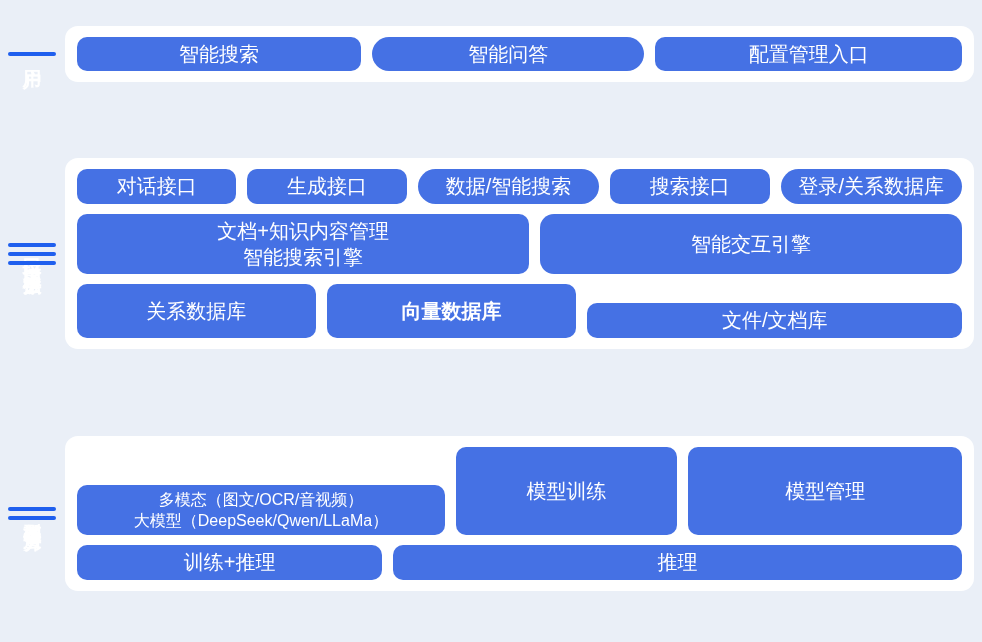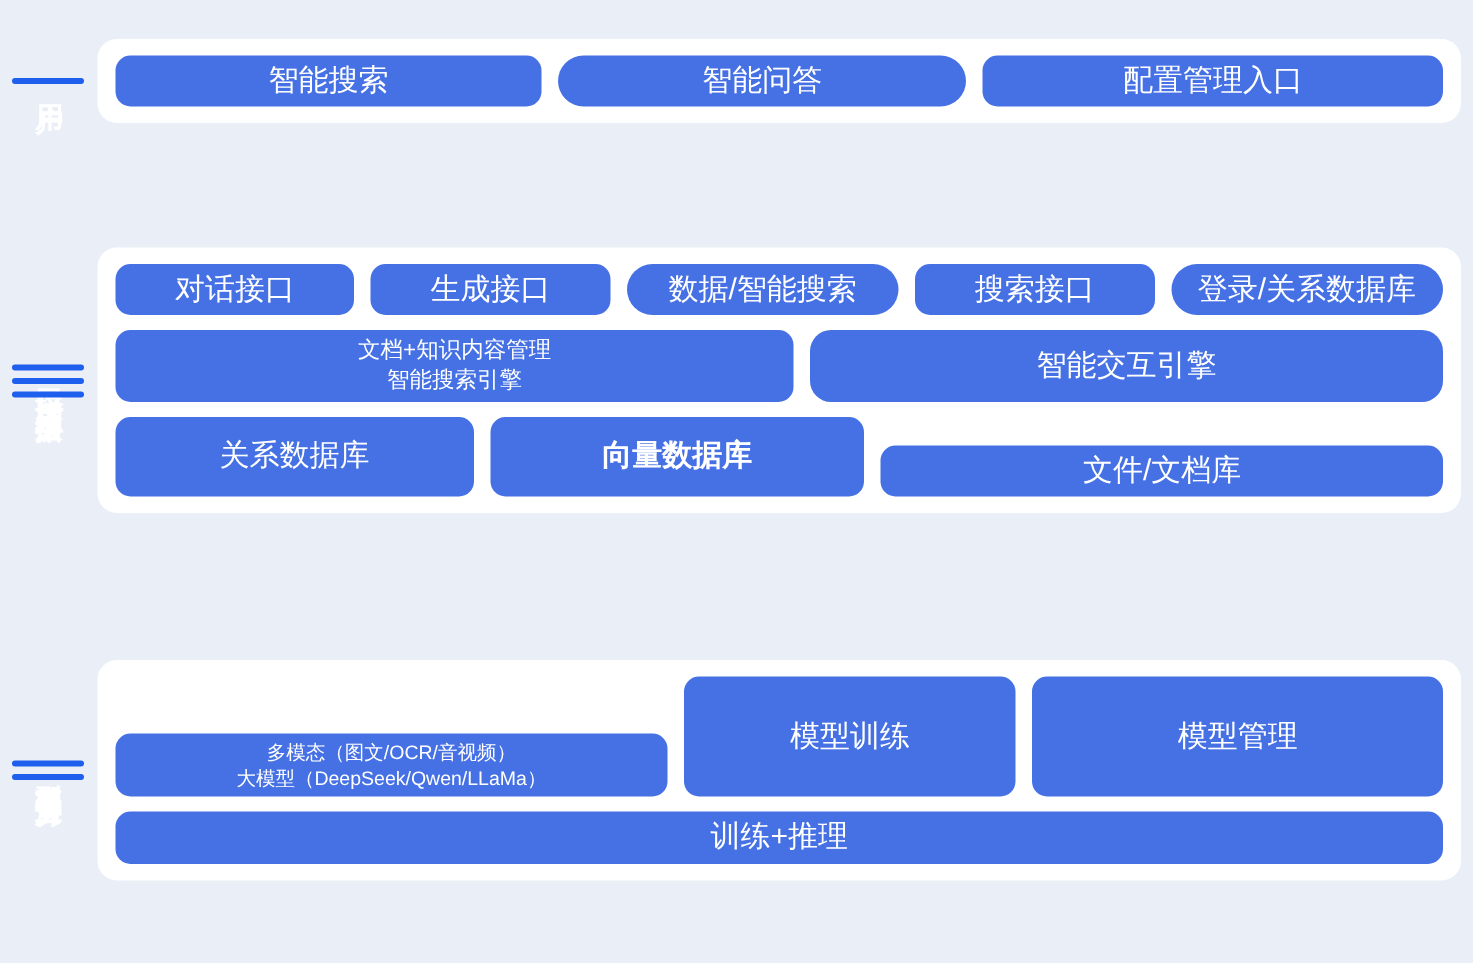--- a/index.html
+++ b/index.html
@@ -90,22 +90,22 @@
     display: flex;
     align-items: center;
     justify-content: center;
     text-align: center;
     font-size: 20px;
     line-height: 1.32;
     padding: 4px 6px;
     box-sizing: border-box;
     white-space: pre-line;
   }
-  .box.two-line { font-size: 15px; }
-  .box.mono-mix { font-size: 13px; margin-top: 38px; }
+  .box.two-line { font-size: 20px; }
+  .box.mono-mix { font-size: 16px; margin-top: 38px; }
 
   
   .w1 { flex: 1 1 0; }
   .w105 { flex: 1.05 1 0; font-weight: bold; }
   .w115 { flex: 1.15 1 0; border-radius: 28px; }
   .w12 { flex: 1.2 1 0; }
   .w125 { flex: 1.25 1 0; }
   .w13 { flex: 1.3 1 0; }
   .w135 { flex: 1.35 1 0; border-radius: 14px; }
   .w145 { flex: 1.45 1 0; }
@@ -171,18 +171,19 @@
 
       <div class="row">
         <div class="box mono-mix w17">多模态（图文/OCR/音视频）
 大模型（DeepSeek/Qwen/LLaMa）</div>
         <div class="box w1">模型训练</div>
         <div class="box w125">模型管理</div>
       </div>
 
       <div class="row">
         <div class="box w1">训练+推理</div>
+        <div class="box w19">推理</div>
       </div>
 
     </div>
   </div>
 
 </div>
 
 </body></html>

